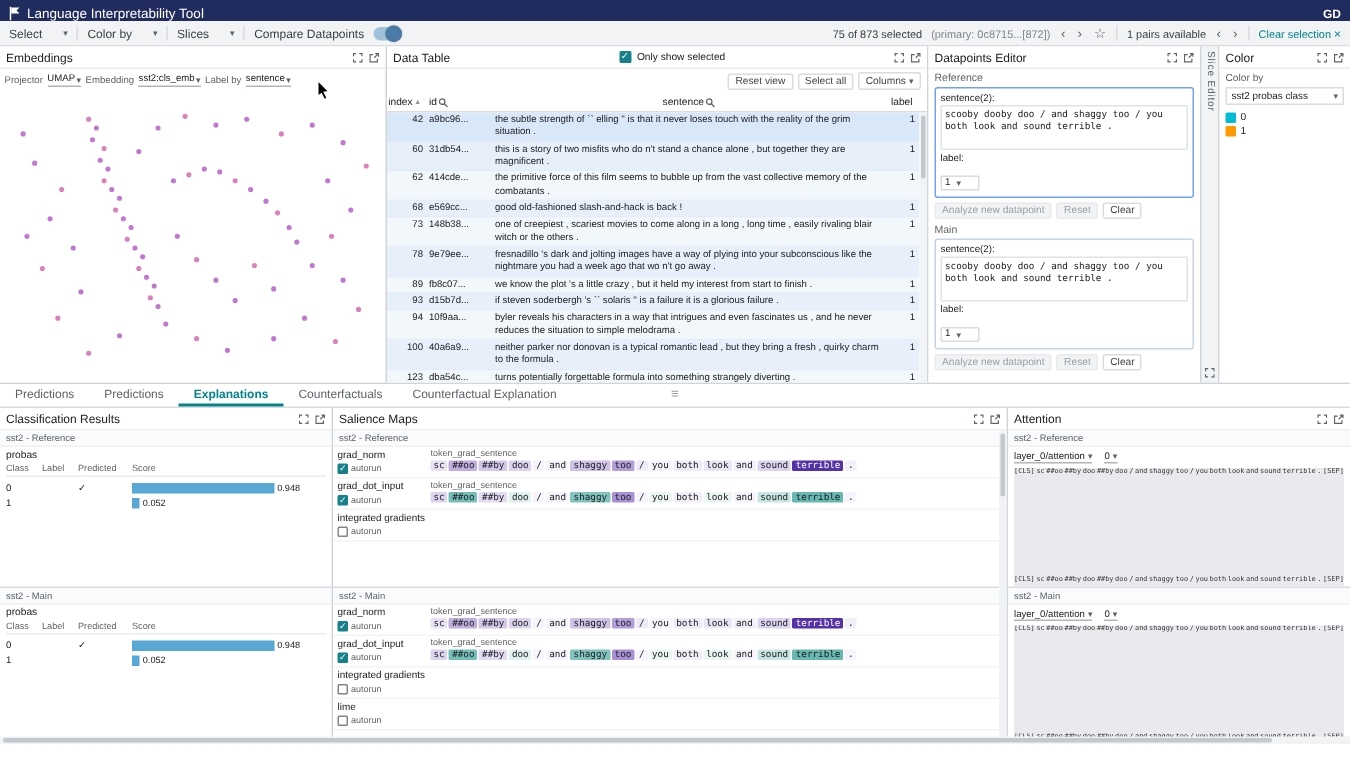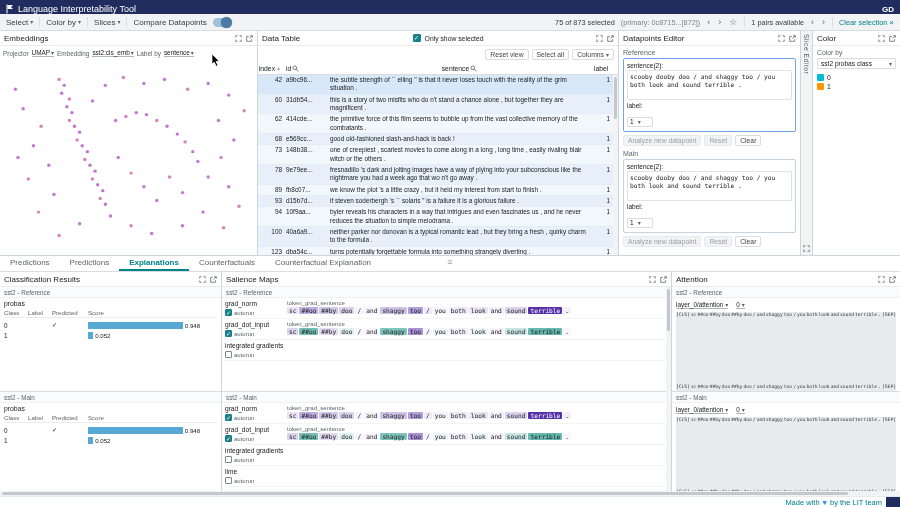--- a/index.html
+++ b/index.html
@@ -4,21 +4,21 @@
 <style>
 *{box-sizing:border-box;margin:0;padding:0}
 html,body{width:900px;height:507px;overflow:hidden;font-family:"Liberation Sans",sans-serif;background:#fff;color:#202124}
 .sp{flex:1}
 .app{display:flex;flex-direction:column;width:900px;height:507px}
 
 .hdr{height:14px;background:#202c5e;color:#fff;display:flex;align-items:flex-end;gap:4px;padding:0 6px;font-size:9px;flex:none}
 .hdr .user{font-size:8px;font-weight:bold;cursor:pointer}
 
 .tb{height:17px;background:#f1f3f4;border-bottom:1px solid #dadce0;display:flex;align-items:center;gap:6px;padding:0 6px;font-size:8px;color:#3c4043;flex:none}
-.dd{display:inline-flex;gap:2px;cursor:pointer;white-space:nowrap}
+.dd{display:inline-flex;gap:14px;cursor:pointer;white-space:nowrap}
 .caret{font-size:6px;color:#5f6368}
 .vsep{width:1px;height:10px;background:#dadce0;flex:none}
 .toggle{width:18px;height:9px;border-radius:5px;background:#9fc1da;position:relative;flex:none;cursor:pointer}
 .toggle::after{content:"";position:absolute;right:-1px;top:-1px;width:11px;height:11px;border-radius:50%;background:#4a7ba6;box-shadow:0 0 1px rgba(0,0,0,.5)}
 .status{font-size:7.3px;color:#3c4043;white-space:nowrap}
 .dim{color:#80868b}
 .navbtn{font-size:9px;color:#5f6368;cursor:pointer;padding:0 1px;line-height:1}
 .link{color:#00838c;font-size:7.3px;display:inline-flex;align-items:center;gap:2px;cursor:pointer;white-space:nowrap}
 .link .x{font-size:8px}
 
@@ -1134,19 +1134,13 @@
             </div>
         </div>
       </div>
     </div>
 
     <div class="hsb">
         <div class="hthumb"></div>
       </div>
   </div>
 
-  <div class="footer">
-    <span>Made with</span>
-    <span class="heart">♥</span>
-    <span>by the LIT team</span>
-    <span class="fsq"></span>
-  </div>
 </div>
 
 </body></html>

